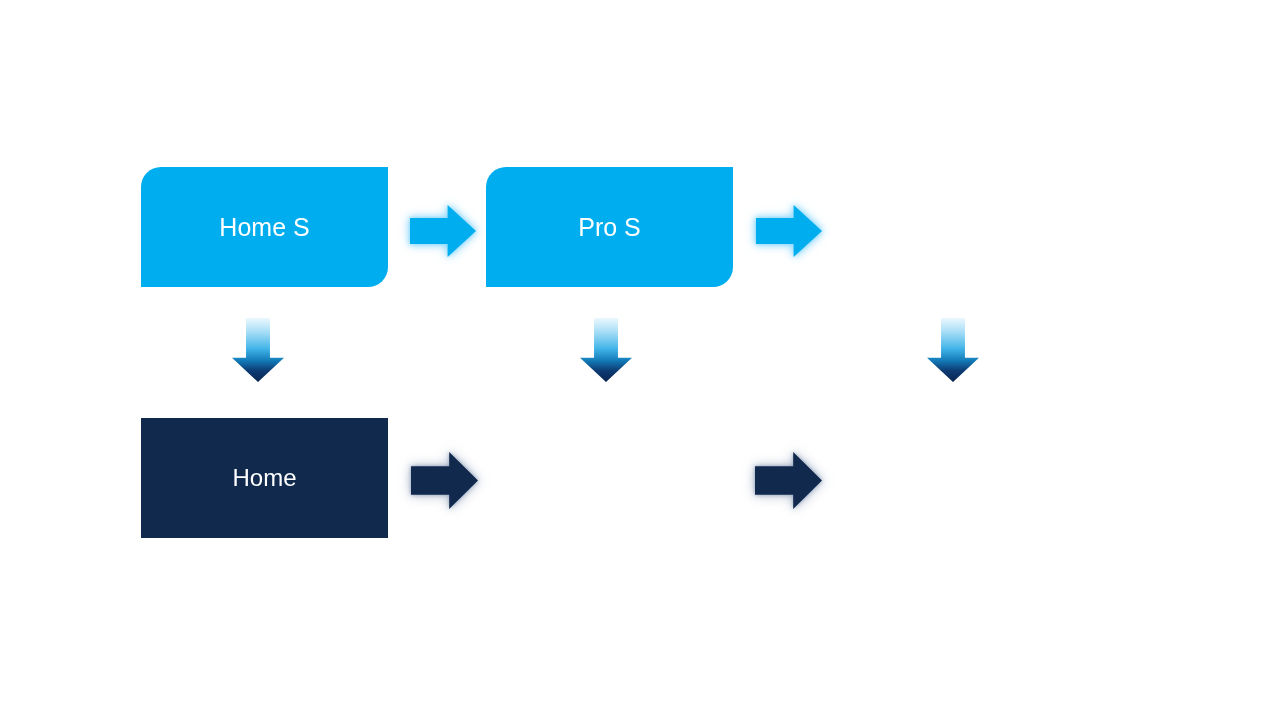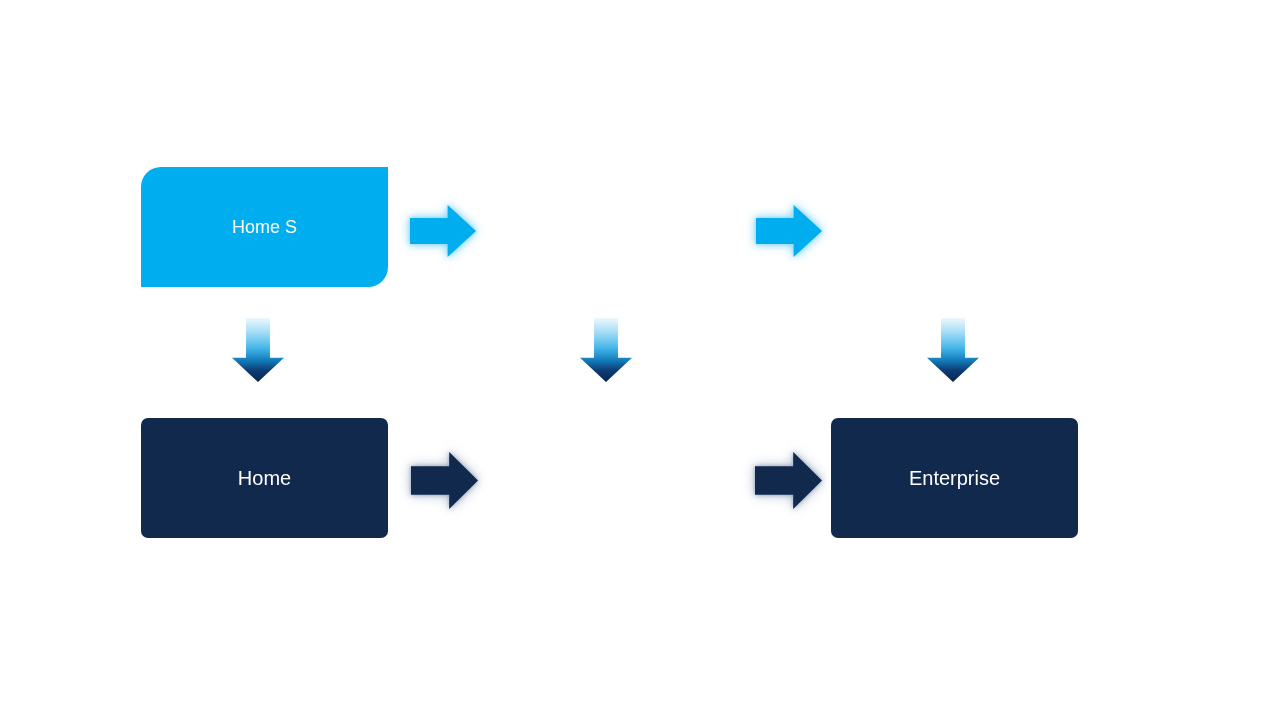--- a/index.html
+++ b/index.html
@@ -18,27 +18,27 @@
     display: flex;
     align-items: center;
     justify-content: center;
     color: #ffffff;
     text-align: center;
   }
   .box-top {
     background: #00AEEF;
     border-radius: 20px 0 20px 0;
     top: 167px;
-    font-size: 18px;
+    font-size: 25px;
   }
   .box-bottom {
     background: #12294E;
-    border-radius: 7px;
+    border-radius: 0;
     top: 418px;
-    font-size: 20px;
+    font-size: 24px;
   }
   .col1 { left: 141px; }
   .col2 { left: 486px; }
   .col3 { left: 831px; }
 
   .right-arrow {
     position: absolute;
     width: 66px;
     height: 52px;
     clip-path: polygon(0% 25%, 57% 25%, 57% 0%, 100% 50%, 57% 100%, 57% 75%, 0% 75%);
@@ -89,38 +89,38 @@
   .da3 { left: 927px; }
 </style>
 </head>
 <body>
 
 <div class="canvas">
 
   <div class="box box-top col1">
     <span>Home S</span>
   </div>
+  <div class="box box-top col2">
+    <span>Pro S</span>
+  </div>
 
   <div class="ra-glow-top" style="left:410px">
     <div class="right-arrow right-arrow-top"></div>
   </div>
   <div class="ra-glow-top" style="left:756px">
     <div class="right-arrow right-arrow-top"></div>
   </div>
 
   <div class="down-arrow da1"></div>
   <div class="down-arrow da2"></div>
   <div class="down-arrow da3"></div>
 
   <div class="box box-bottom col1">
     <span>Home</span>
   </div>
-  <div class="box box-bottom col3">
-    <span>Enterprise</span>
-  </div>
 
   <div class="ra-glow-bottom" style="left:411px">
     <div class="right-arrow right-arrow-bottom" style="top:0;left:0"></div>
   </div>
   <div class="ra-glow-bottom" style="left:755px">
     <div class="right-arrow right-arrow-bottom" style="top:0;left:0"></div>
   </div>
 
 </div>
 

